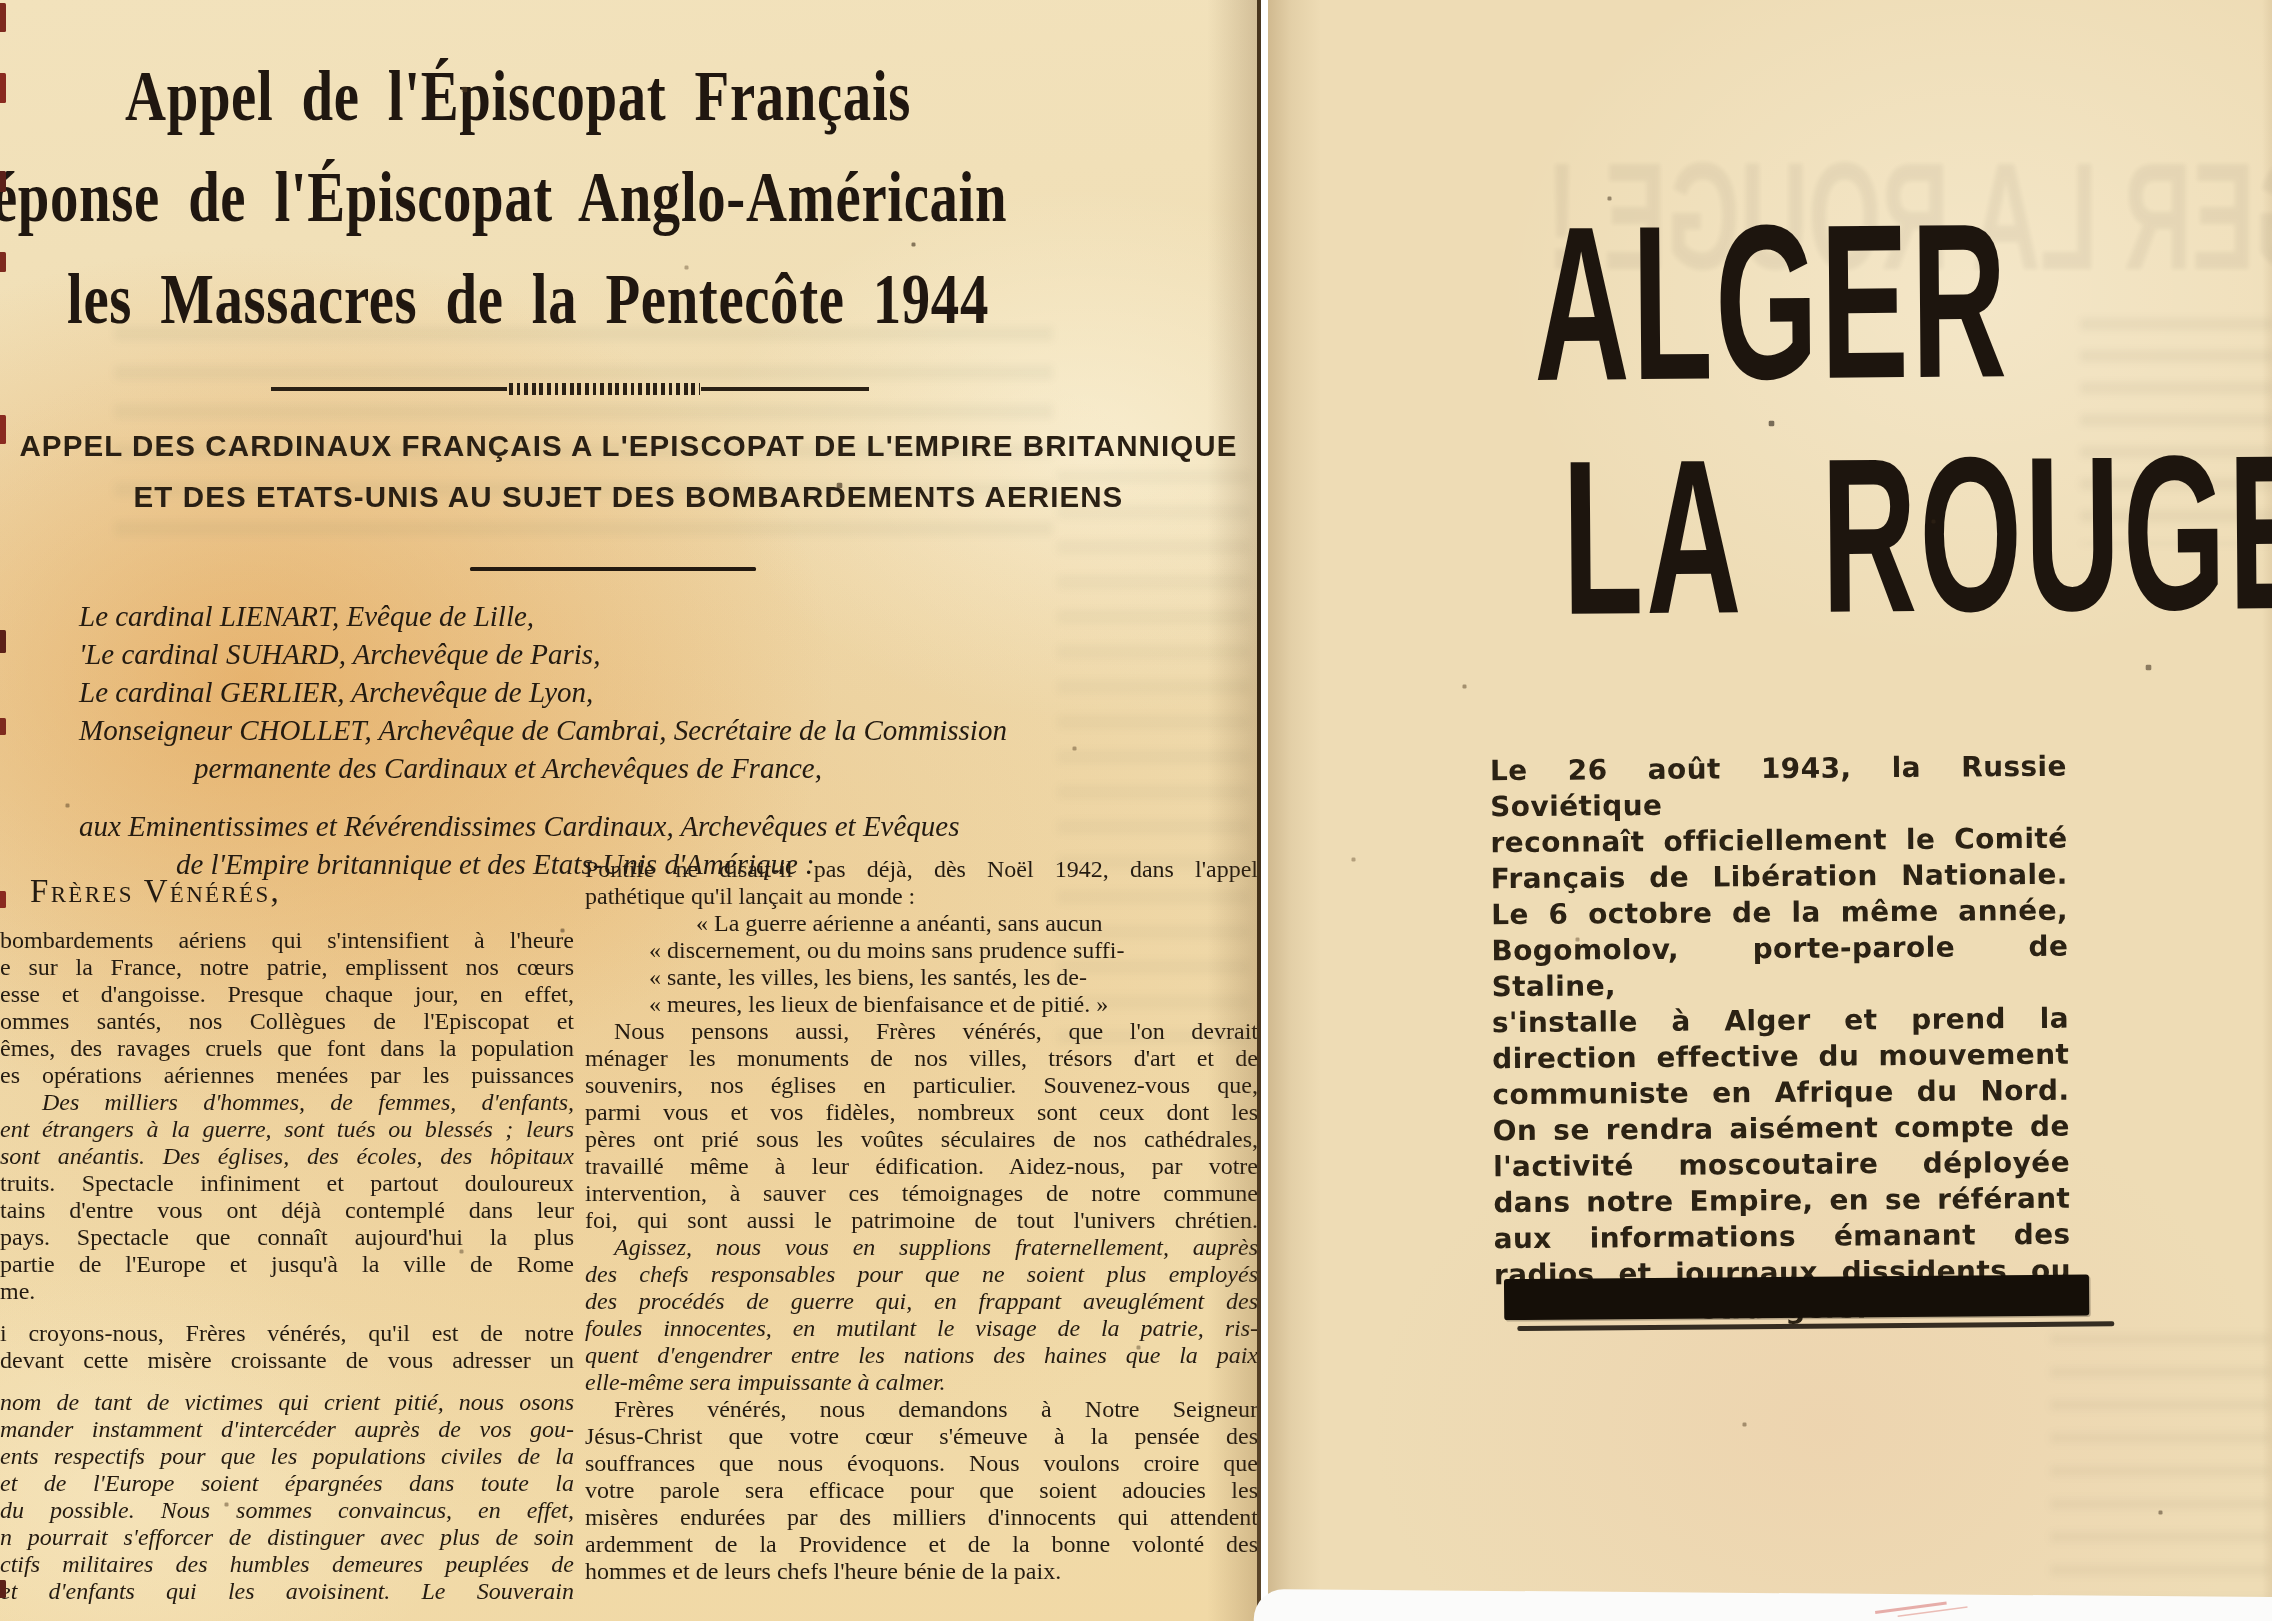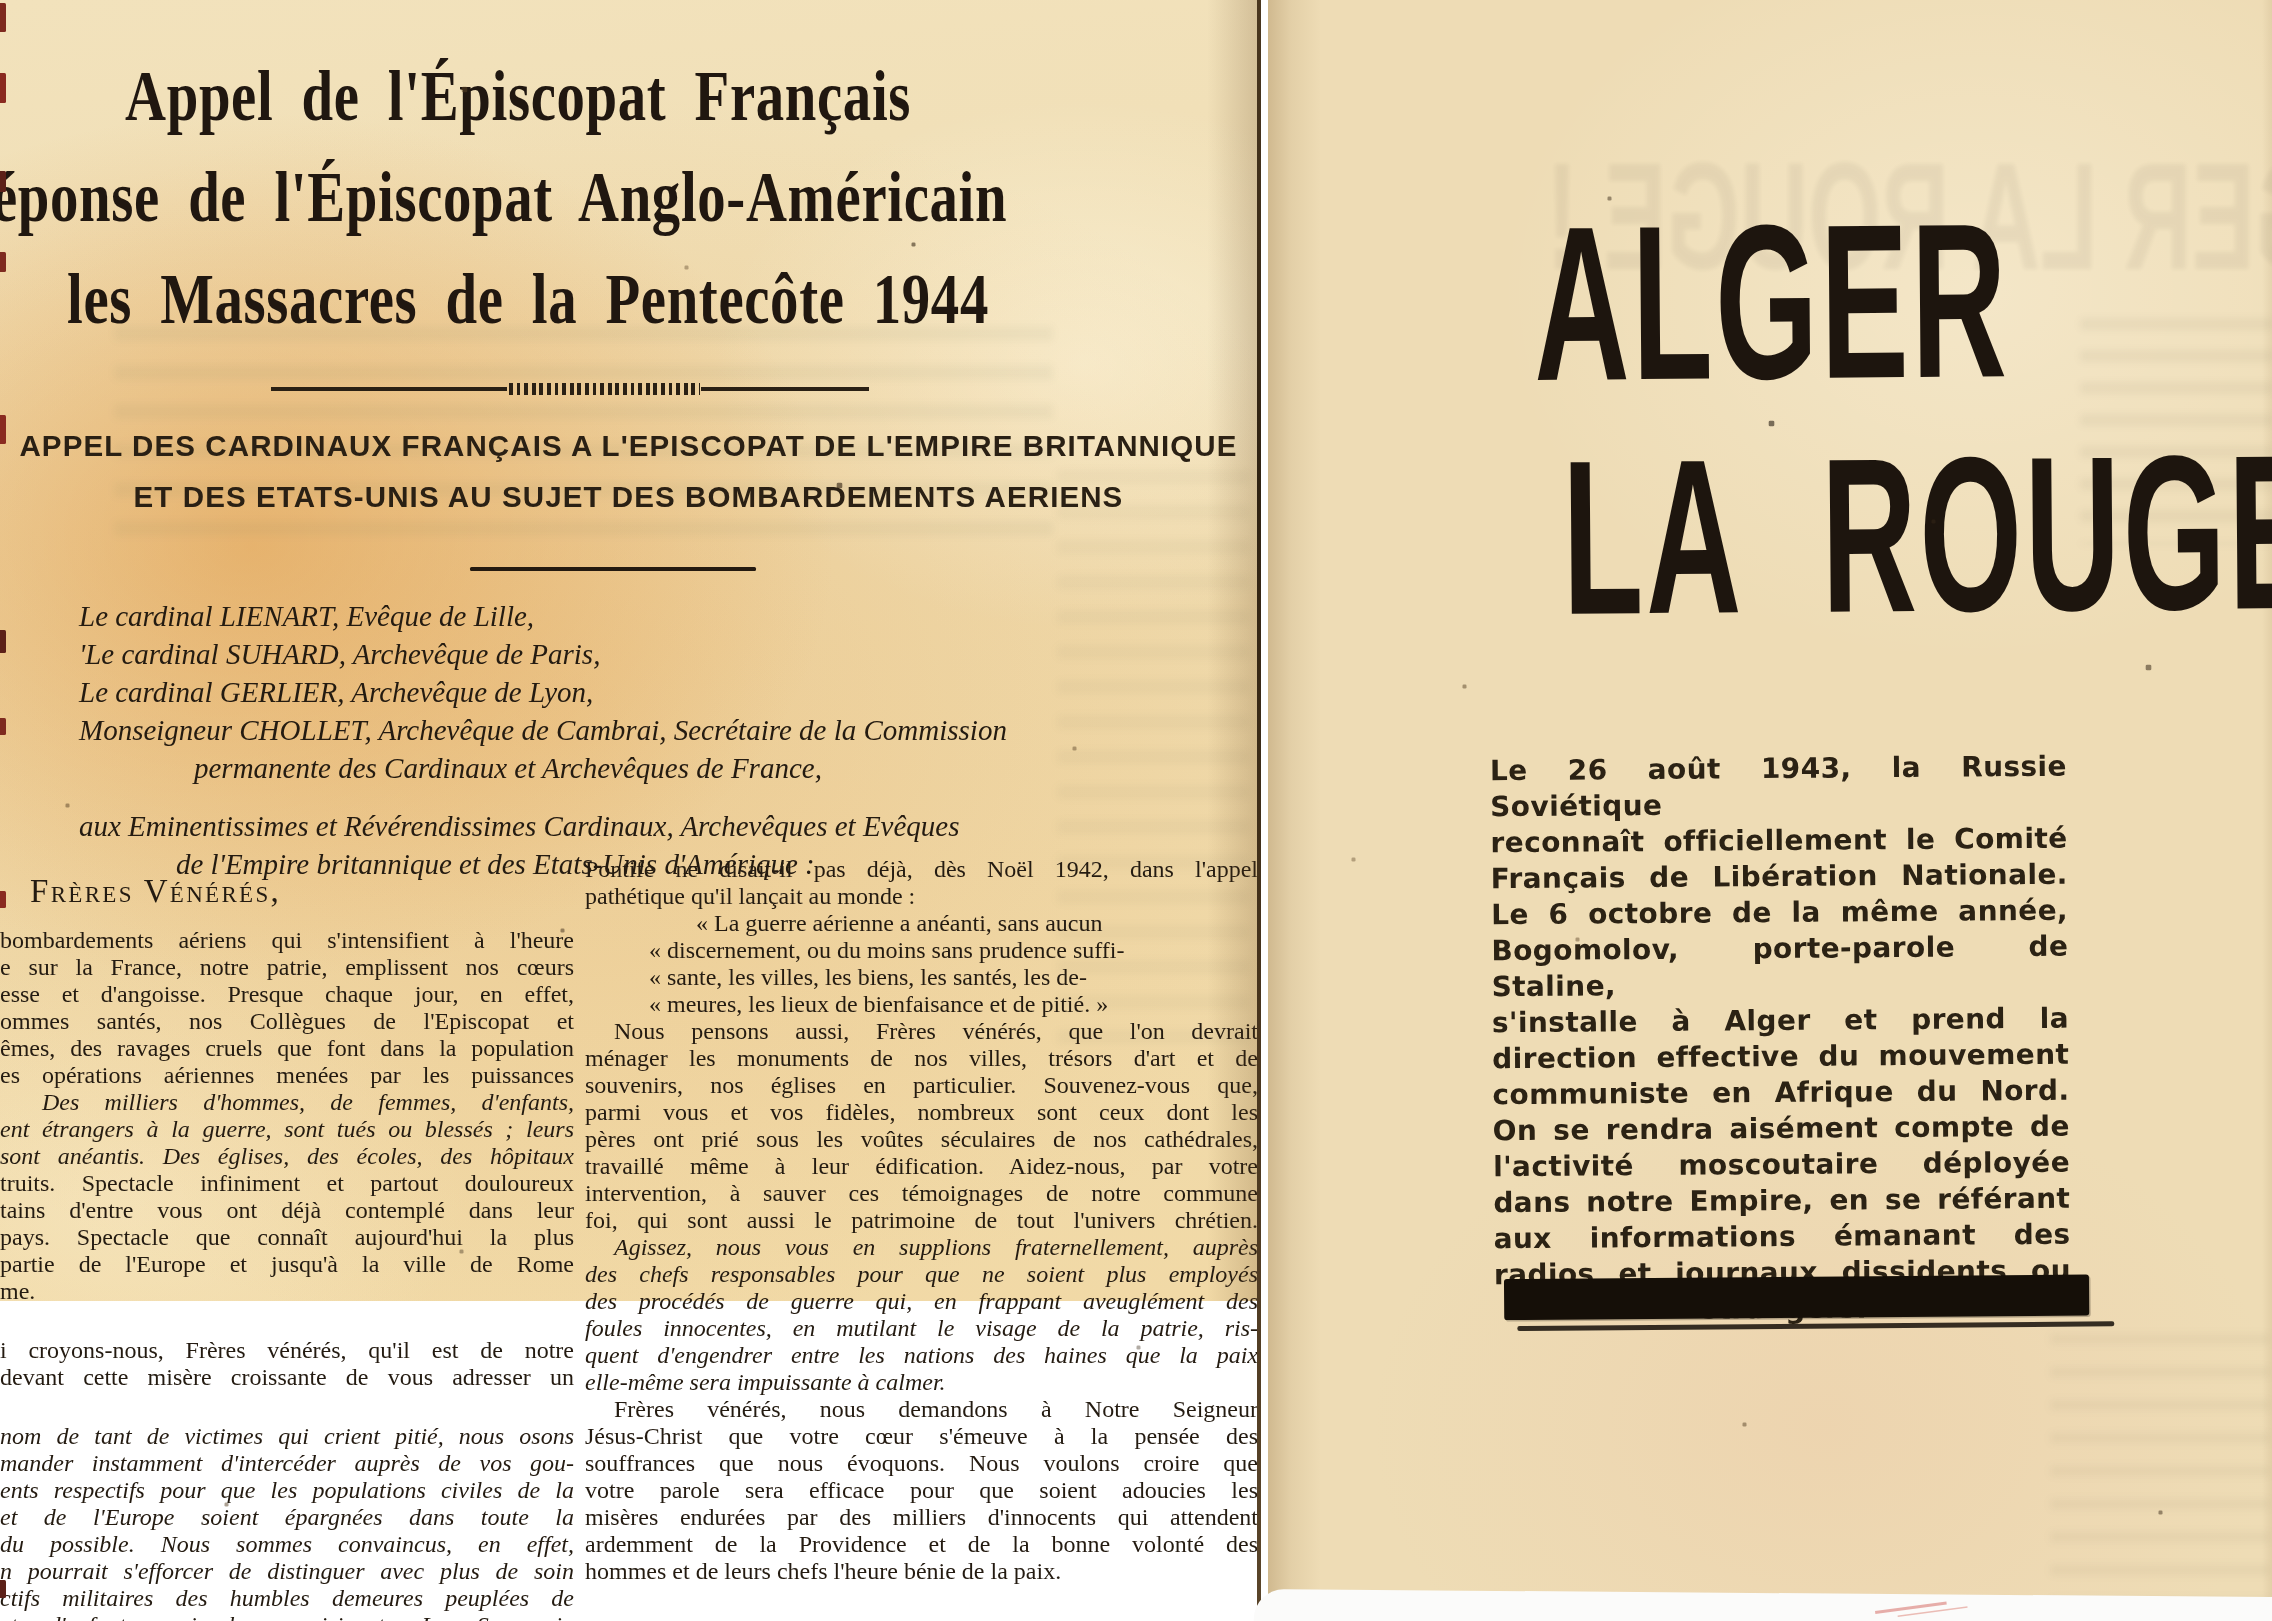--- a/index.html
+++ b/index.html
@@ -1,21 +1,21 @@
 <!DOCTYPE html>
 <html style="font-size:12px"><head>
 <meta charset="utf-8">
 <style>
   html,body{margin:0;padding:0;background:#ffffff;}
   .screen{position:relative;width:2273px;height:1621px;overflow:hidden;
           font-family:"Liberation Serif",serif;background:#fff;}
   .screen *{box-sizing:border-box;}
 
   
-  .page-left{position:absolute;left:0;top:0;width:1260px;height:1301px;
+  .page-left{position:absolute;left:0;top:0;width:1260px;height:1621px;
     background:
       radial-gradient(833px 621px at 20% 42%, rgba(223,146,58,0.50), rgba(223,146,58,0) 70%),
       radial-gradient(1136px 833px at 45% 55%, rgba(228,165,84,0.30), transparent 75%),
       radial-gradient(530px 379px at 86% 28%, rgba(255,249,228,0.55), transparent 70%),
       radial-gradient(455px 318px at 10% 92%, rgba(250,238,205,0.45), transparent 75%),
       linear-gradient(175deg,#f2e2bc 0%,#efdcb0 45%,#f1d9a6 100%); padding-left: 44px;}
   .fold-shadow-left{position:absolute;right:0;top:0;width:53px;height:100%;
       background:linear-gradient(90deg,transparent,rgba(96,64,26,0.22));}
 
   .title-line{position:absolute;white-space:nowrap;font-weight:bold;
@@ -46,21 +46,21 @@
   .addressees .sp{margin-top:20px;}
 
   .salutation{position:absolute;left:30px;top:873px;font-size:33px;color:#241b11;
       font-variant:small-caps;letter-spacing:2.3px;}
 
   .bodycol{position:absolute;font-size:24px;line-height:27px;color:#241b11;}
   #col1{left:0;top:927px;width:574px;}
   #col2{left:585px;top:856px;width:673px;}
   .bodycol .line{text-align:justify;text-align-last:justify;white-space:normal;}
   .bodycol .it{font-style:italic;}
-  .bodycol .gap{margin-top:32px;}
+  .bodycol .gap{margin-top:15px;}
   .bodycol .ind-s{padding-left:42px;}
   .bodycol .ind{text-indent:29px;}
   .bodycol .nj{text-align:right;text-align-last:left;}
   .bodycol .q,.bodycol .q1{margin-left:64px;text-align:left;text-align-last:left;}
   .bodycol .q1{text-indent:47px;}
 
   
   .ghost{position:absolute;pointer-events:none;}
   #ghostA{left:114px;top:326px;width:939px;height:227px;opacity:.55;filter:blur(3.8px);
       background:repeating-linear-gradient(rgba(110,115,85,0.12) 0 15px,transparent 15px 39px);}

